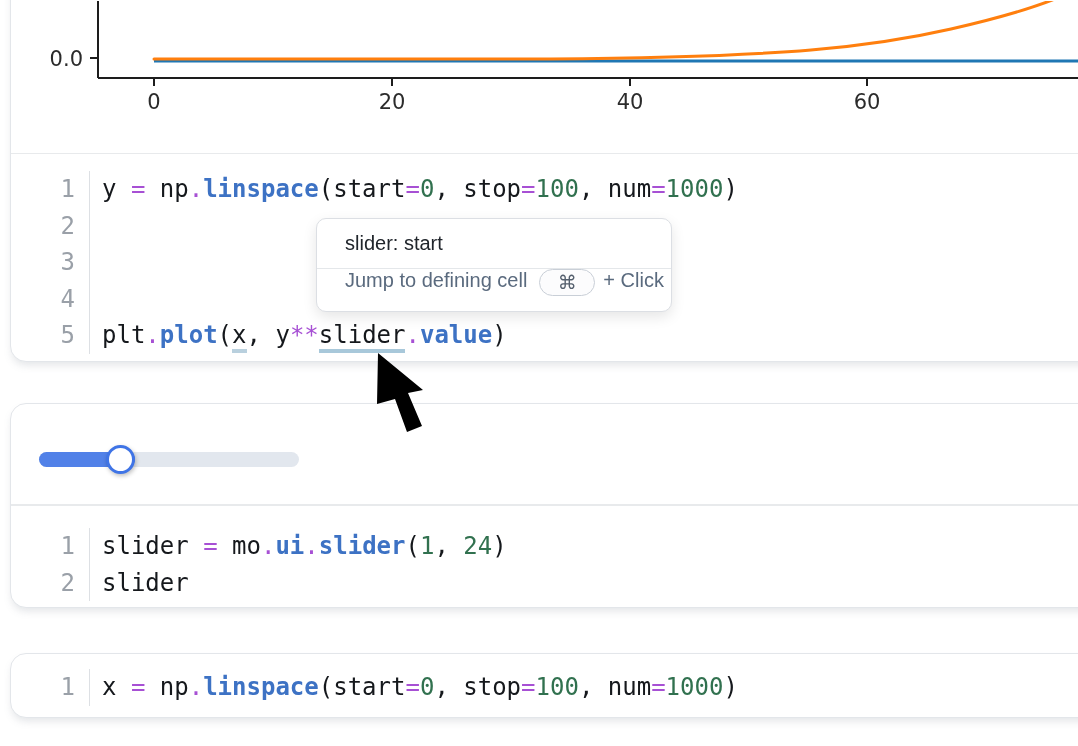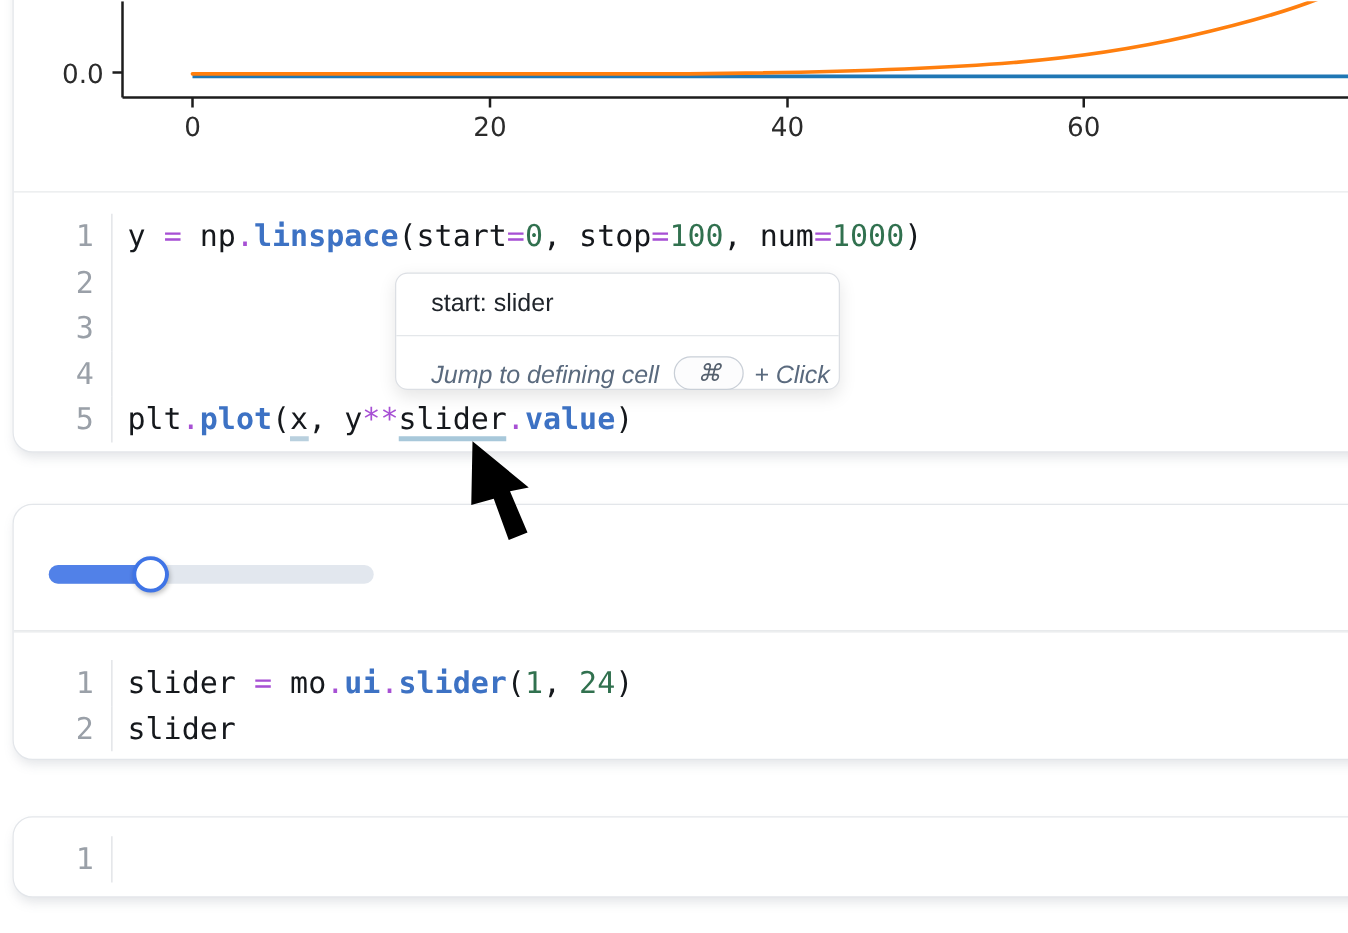--- a/index.html
+++ b/index.html
@@ -34,22 +34,22 @@
   #chart-svg text { font-family:"DejaVu Sans", sans-serif; font-size:21px; fill:#2b2b2b; }
 
   
   .tooltip {
     position:absolute; left:316px; top:218px; width:356px; height:94px;
     background:#fff; border:1px solid #dcdfe4; border-radius:10px;
     box-shadow:0 5px 14px rgba(0,0,0,0.10); z-index:5;
   }
   .tt-title { height:49px; display:flex; align-items:center; padding-left:28px;
               font-size:20px; color:#20252b; }
-  .tt-row { height:44px; display:flex; align-items:flex-end; padding-left:28px;
-            border-top:1px solid #e4e7ea; font-size:20px; color:#5a6a7e;font-style:italic; }
+  .tt-row { height:44px; display:flex; align-items:flex-start; padding-left:28px;
+            border-top:1px solid #e4e7ea; font-size:20px; color:#5a6a7e; }
   .kbd-pill { display:inline-flex; align-items:center; justify-content:center;
               width:56px; height:27px; margin:0 8px 0 12px;
               border:1.5px solid #c9cfd7; border-radius:14px; background:#fcfcfd;
               font-size:19px; color:#55606e; }
 
   
   .slider-output { position:absolute; left:0; top:0; right:0; height:101px;
                    border-bottom:1px solid #e8eaec; }
   .slider-track { position:absolute; left:28px; top:48px; width:260px; height:15px;
                   border-radius:8px; background:#e2e7ee; }
@@ -110,21 +110,21 @@
       </div>
       <div class="code-line">
         <span class="gutter">5</span>
         <span class="gsep"></span>
         <span class="ctext"><span>plt</span><span class="op">.</span><span class="fn">plot</span><span>(</span><span class="ul">x</span><span>, y</span><span class="op">**</span><span class="ulh">slider</span><span class="op">.</span><span class="fn">value</span><span>)</span></span>
       </div>
     </div>
 </div>
 
 <div class="tooltip">
-  <div class="tt-title">start: slider</div>
+  <div class="tt-title">slider: start</div>
   <div class="tt-row">
     <span>Jump to defining cell</span>
     <span class="kbd-pill">
       <span>⌘</span>
     </span>
     <span>+ Click</span>
   </div>
 </div>
 
 <div class="cell" id="cell-2" style="top:403px; height:205px;">
@@ -146,19 +146,20 @@
         <span class="ctext"><span>slider</span></span>
       </div>
     </div>
 </div>
 
 <div class="cell" id="cell-3" style="top:653px; height:65px;">
   <div class="code-area" style="top:0; border-top:none; padding-top:15px;">
       <div class="code-line">
         <span class="gutter">1</span>
         <span class="gsep"></span>
+        <span class="ctext"><span>x </span><span class="op">=</span><span> np</span><span class="op">.</span><span class="fn">linspace</span><span>(start</span><span class="op">=</span><span class="num">0</span><span>, stop</span><span class="op">=</span><span class="num">100</span><span>, num</span><span class="op">=</span><span class="num">1000</span><span>)</span></span>
       </div>
     </div>
 </div>
 
 <svg id="cursor" width="60" height="90" viewBox="0 0 60 90">
   <polygon points="8,3 7,54 25,49 37,82 52,76 38,43 53,40" fill="#000"></polygon>
 </svg>
 
 </body></html>

